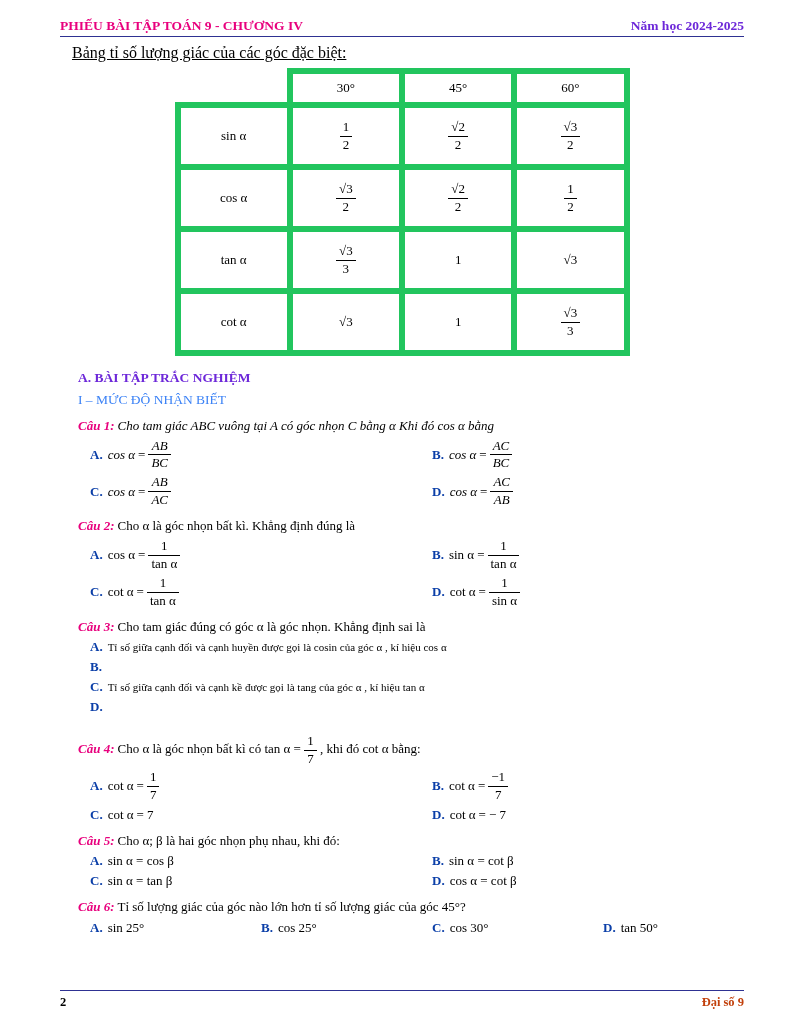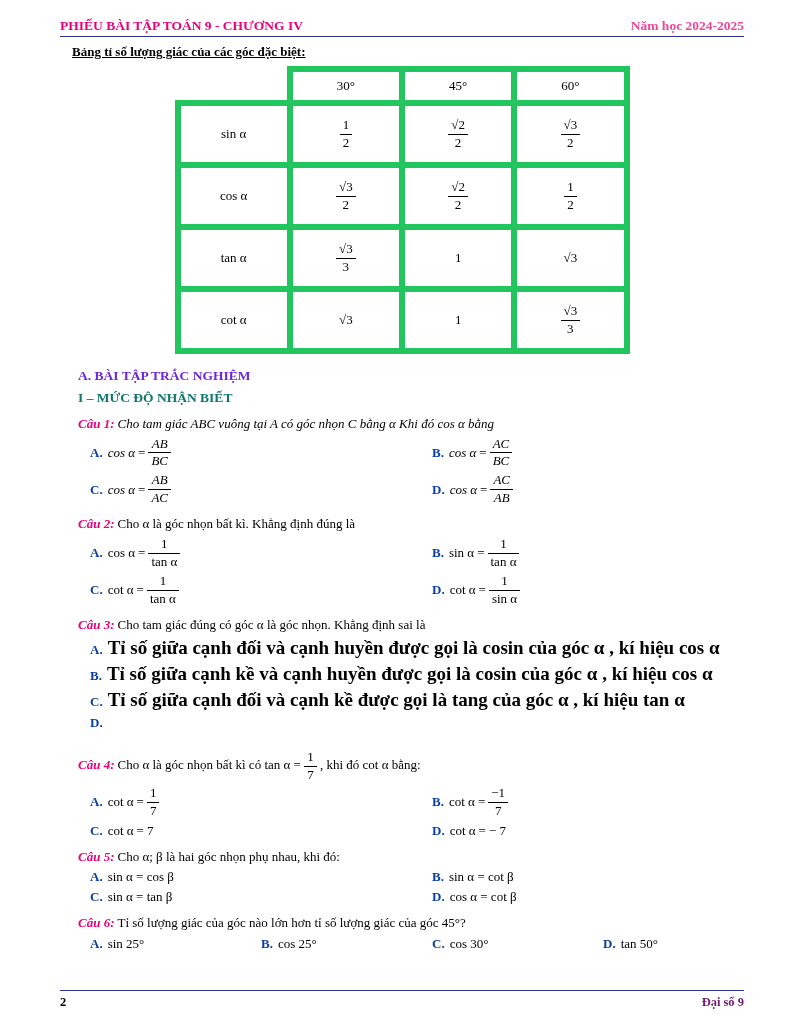--- a/index.html
+++ b/index.html
@@ -26,21 +26,21 @@
   .header {
     display: flex;
     align-items: center;
     justify-content: space-between;
     font-weight: bold;
     font-size: 13.5px;
     color: #e8007d;
     padding-bottom: 2px;
   }
   .header .right {
-    color: #ec4899;
+    color: #6d28d9;
     font-size: 13.5px;
     margin-left: 8px;
   }
   .header-rule {
     border-bottom: 1.6px solid #2e3192;
     margin-bottom: 7px;
   }
   .footer-rule {
     border-bottom: 1.4px solid #2e3192;
     margin-top: 4px;
@@ -53,25 +53,25 @@
   }
   .footer-inner {
     display: flex;
     justify-content: space-between;
     align-items: baseline;
     font-weight: bold;
     font-size: 12.5px;
     padding-top: 4px;
   }
   .footer-left { color: #000; }
-  .footer-right { color: #701a75; }
+  .footer-right { color: #c2410c; }
 
   .subtitle {
-    font-weight: bold;
-    font-size: 13px;
+    font-weight: normal;
+    font-size: 16px;
     text-decoration: underline;
     margin: 0 0 6px 12px;
   }
   
   table.trig {
     border-collapse: collapse;
     margin: 0 auto 6px auto;
     width: 455px;
     table-layout: fixed;
   }
@@ -114,22 +114,22 @@
   .ital { font-style: italic; }
 
   
   .sec-a {
     color: #6d28d9;
     font-weight: bold;
     font-size: 13.5px;
     margin: 14px 0 6px 18px;
   }
   .sec-i {
-    color: #0f766e;
-    font-weight: bold;
+    color: #3b82f6;
+    font-weight: normal;
     font-size: 13.5px;
     margin: 0 0 6px 18px;
   }
   
   .q {
     margin: 8px 0 2px 18px;
     font-size: 13px;
     line-height: 1.5;
   }
   .q-label {
@@ -157,21 +157,21 @@
   .opt-full { width: 100%; box-sizing: border-box; padding-left: 30px; }
   .opt-letter {
     color: #0b3fa8;
     font-weight: bold;
     margin-right: 5px;
     flex: 0 0 auto;
   }
   .opt-body { white-space: nowrap; }
   .eq { display: inline-flex; align-items: center; white-space: nowrap; }
   .eq .op { margin: 0 3px; }
-  .stmt { font-size: 19px; font-weight: bold; }
+  .stmt { font-size: 11px; }
   .gap { height: 5px; }
 </style>
 </head>
 <body>
 
 <div class="page">
 
   <div class="header">
     <span>PHIẾU BÀI TẬP TOÁN 9 - CHƯƠNG IV</span>
     <span class="right">Năm học 2024-2025</span>
@@ -352,21 +352,20 @@
   <div class="opts">
     <div class="opt-row">
       <div class="opt opt-full">
         <span class="opt-letter">A.</span>
         <span class="stmt">Tỉ số giữa cạnh đối và cạnh huyền được gọi là cosin của góc  α , kí hiệu cos  α</span>
       </div>
     </div>
     <div class="opt-row">
       <div class="opt opt-full">
         <span class="opt-letter">B.</span>
-        <span class="stmt">Tỉ số giữa cạnh kề và cạnh huyền được gọi là cosin của góc  α , kí hiệu cos  α</span>
       </div>
     </div>
     <div class="opt-row">
       <div class="opt opt-full">
         <span class="opt-letter">C.</span>
         <span class="stmt">Tỉ số giữa cạnh đối và cạnh kề được gọi là tang của góc  α , kí hiệu tan  α</span>
       </div>
     </div>
     <div class="opt-row">
       <div class="opt opt-full">

